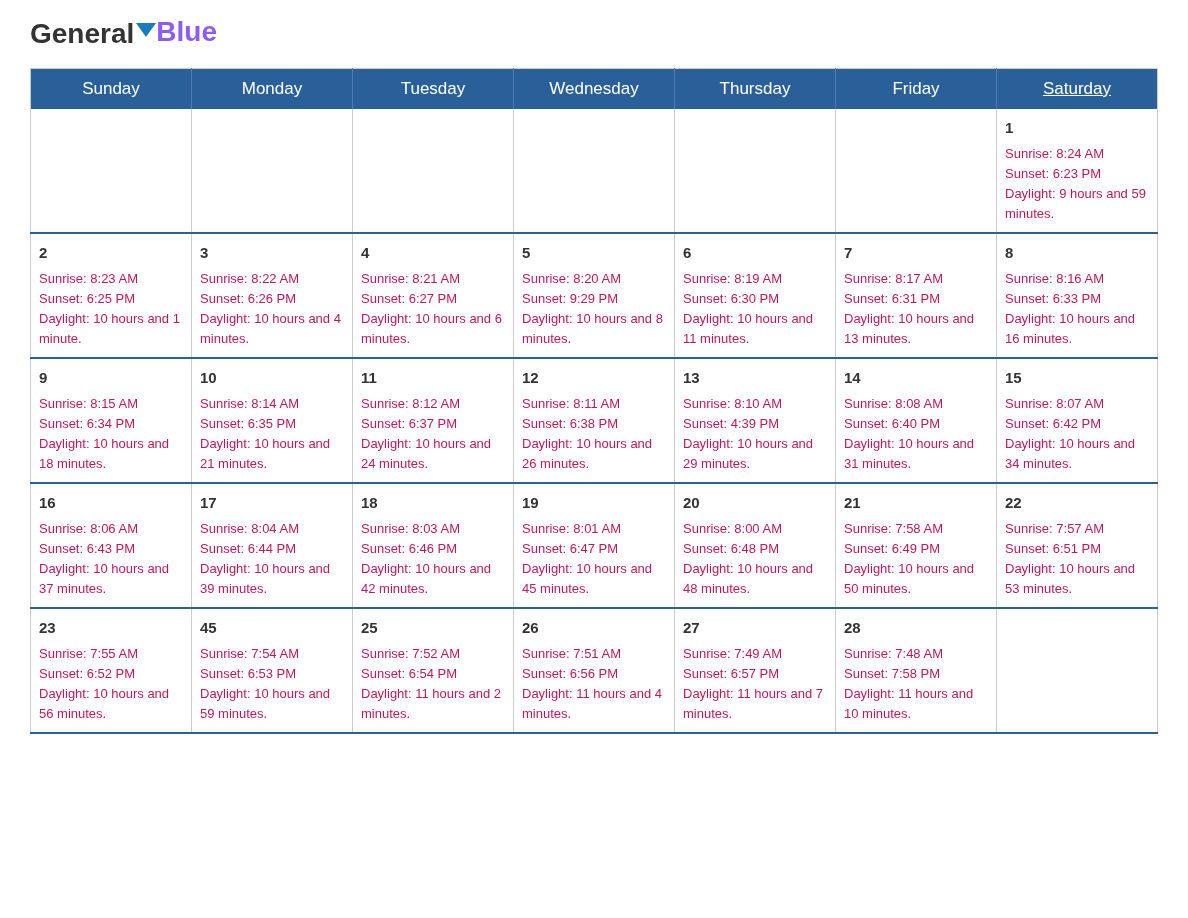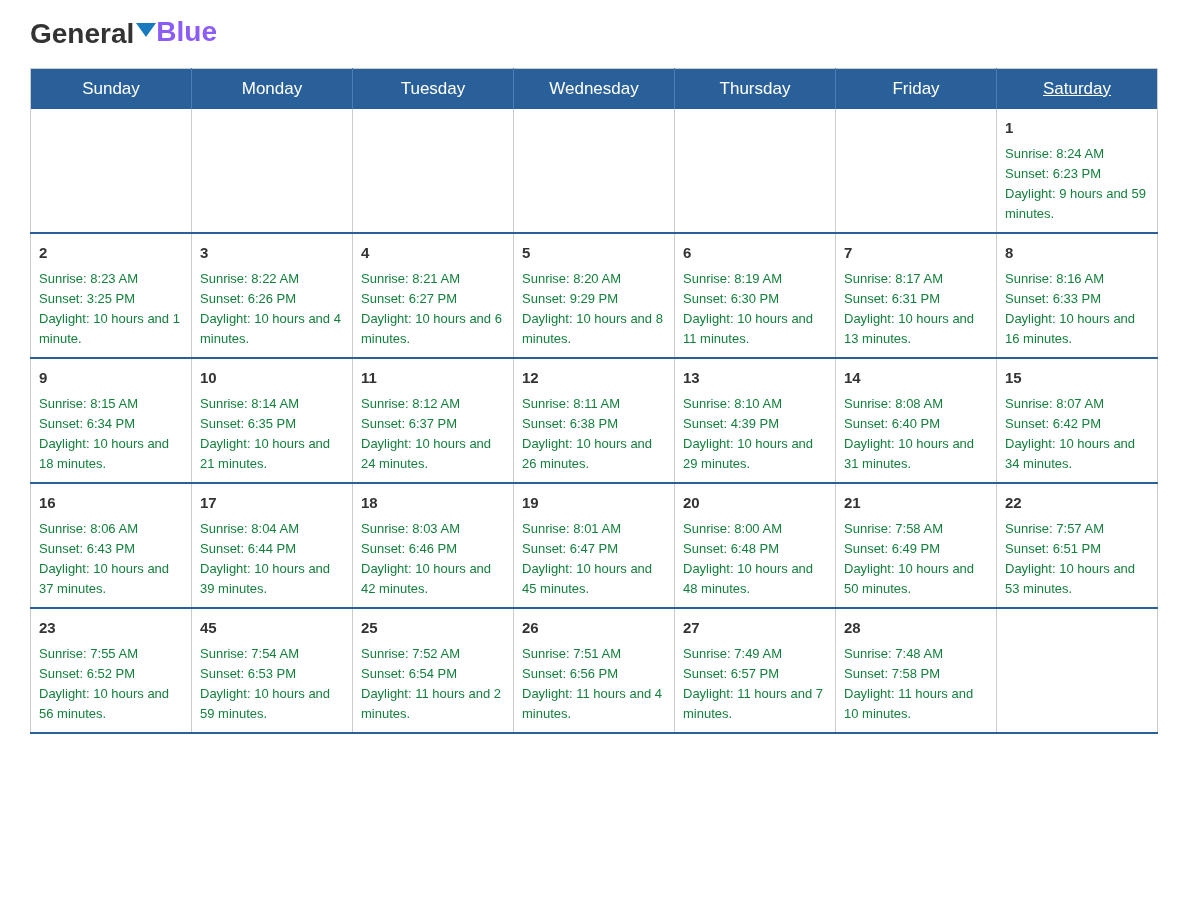--- a/index.html
+++ b/index.html
@@ -92,21 +92,21 @@
       border-right: none;
     }
     .day-number {
       font-size: 15px;
       font-weight: bold;
       display: block;
       margin-bottom: 4px;
     }
     .day-info {
       font-size: 13px;
-      color: #15803d;
+      color: #be185d;
       line-height: 1.55;
     }
     .empty-cell {
       background: #fff;
     }
   </style>
 </head>
 <body>
 
 <div class="header">
@@ -147,21 +147,21 @@
           <span class="day-number">1</span>
           <div class="day-info">Sunrise: 8:24 AM
 Sunset: 6:23 PM
 Daylight: 9 hours and 59 minutes.</div>
         </td>
       </tr>
       <tr>
         <td>
           <span class="day-number">2</span>
           <div class="day-info">Sunrise: 8:23 AM
-Sunset: 3:25 PM
+Sunset: 6:25 PM
 Daylight: 10 hours and 1 minute.</div>
         </td>
         <td>
           <span class="day-number">3</span>
           <div class="day-info">Sunrise: 8:22 AM
 Sunset: 6:26 PM
 Daylight: 10 hours and 4 minutes.</div>
         </td>
         <td>
           <span class="day-number">4</span>

